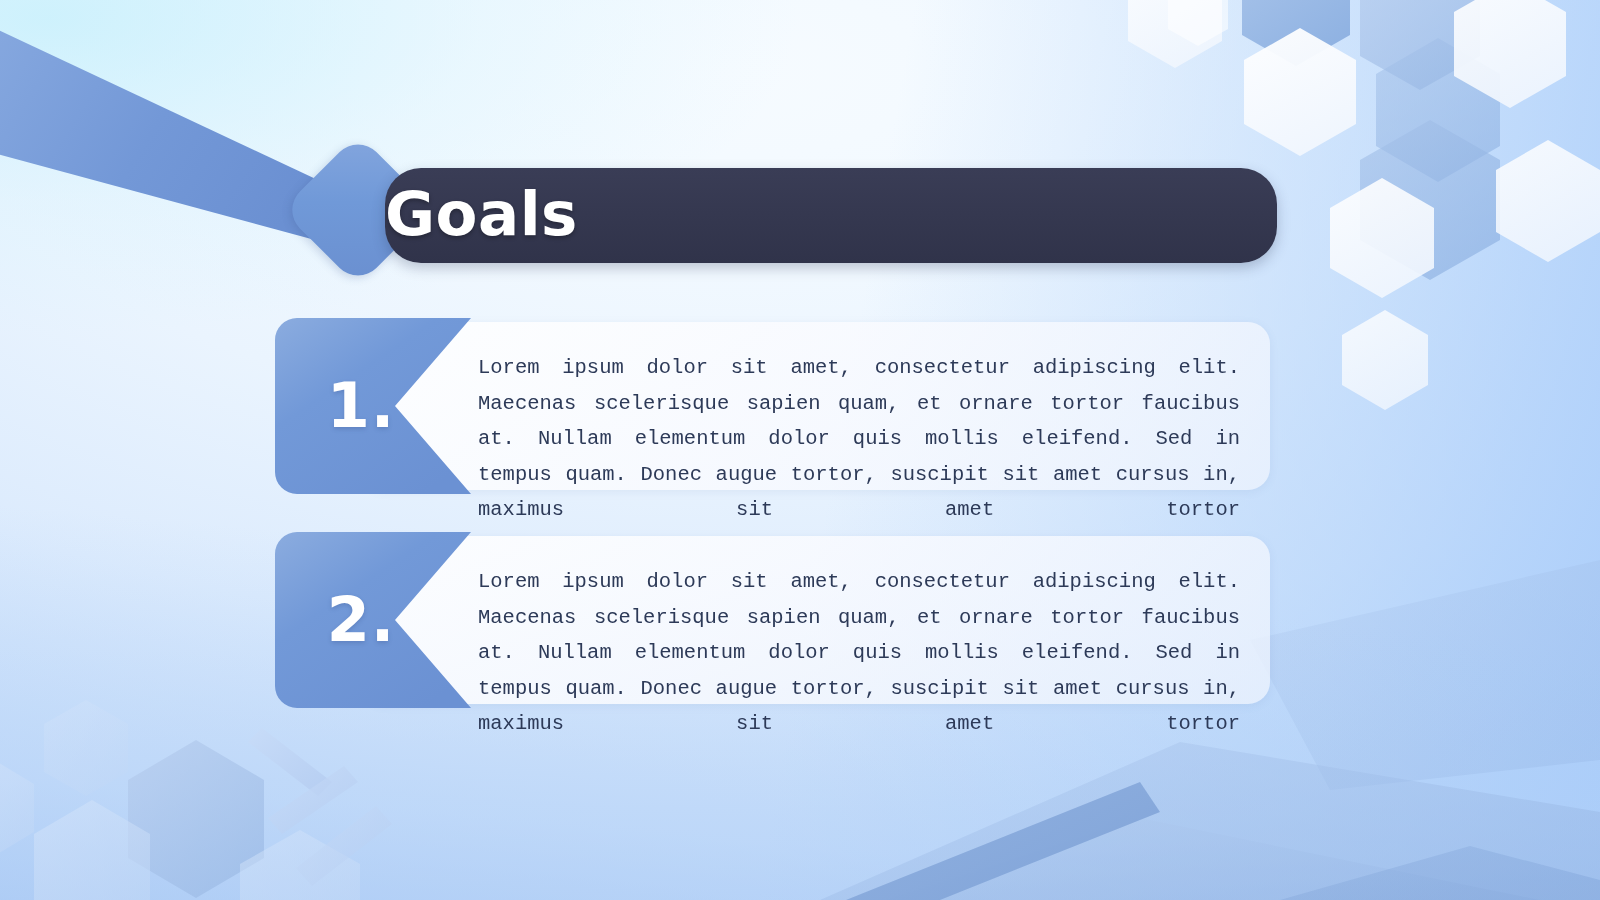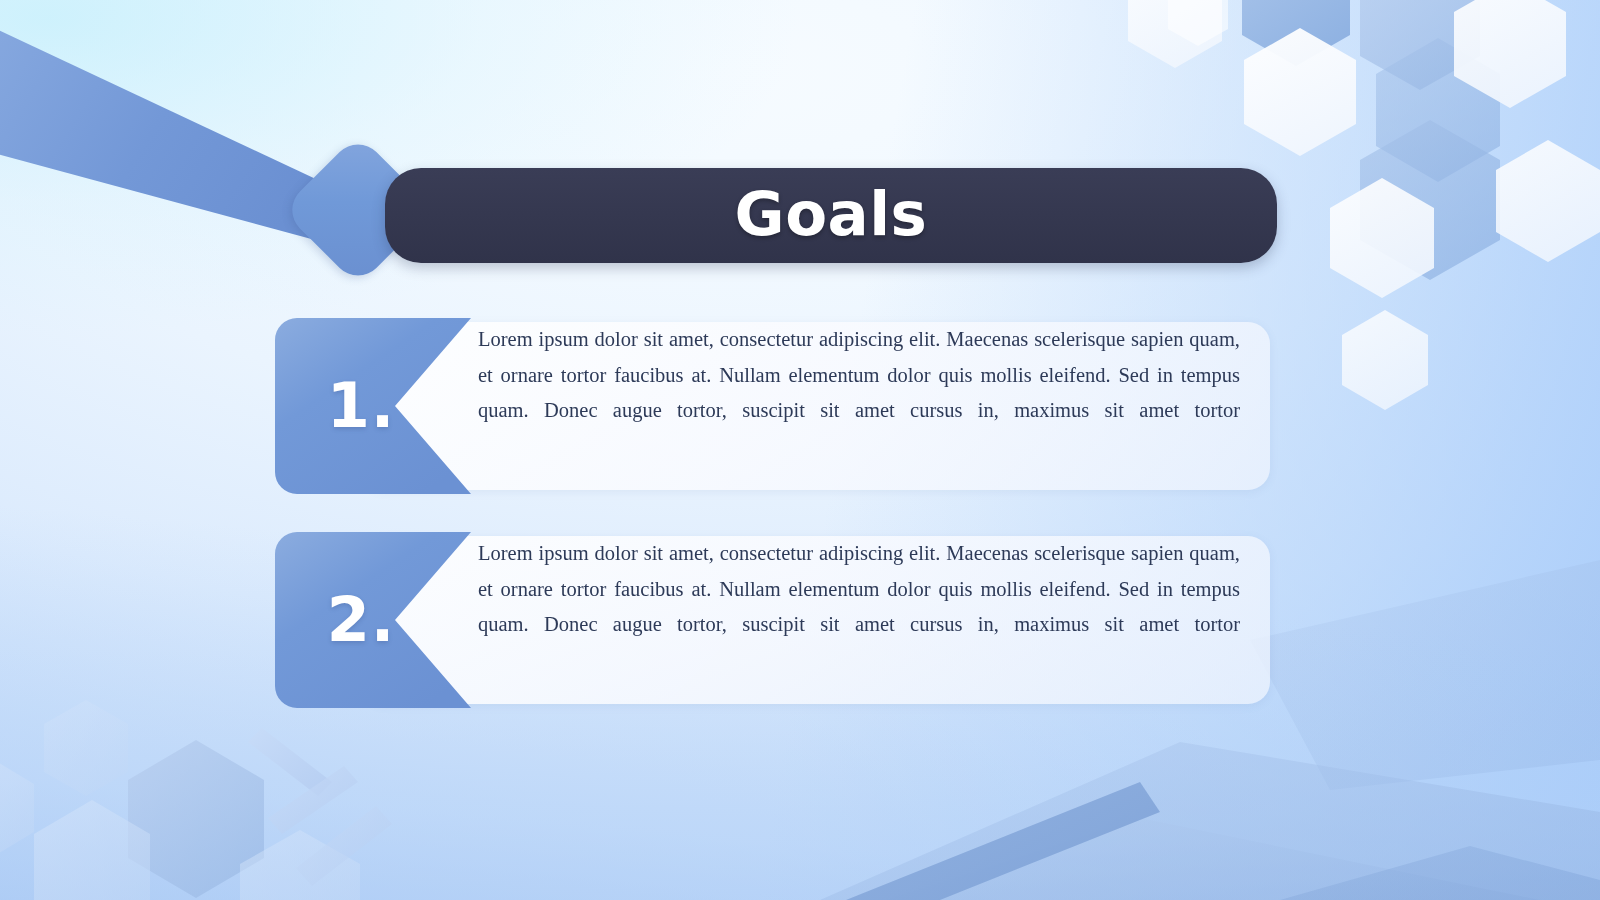--- a/index.html
+++ b/index.html
@@ -59,21 +59,20 @@
     position: absolute;
     left: 385px;
     top: 168px;
     width: 892px;
     height: 95px;
     border-radius: 36px;
     background: linear-gradient(180deg, #3a3d56 0%, #353850 48%, #30334a 100%);
     box-shadow: 0 5px 13px rgba(40,50,85,0.26);
     display: flex;
     align-items: center;
-    justify-content: center;
   }
   #title-text {
     color: #ffffff;
     font-family: "DejaVu Sans", sans-serif;
     font-weight: bold;
     font-size: 61px;
     letter-spacing: 0.5px;
     line-height: 1;
     text-shadow: 0 2px 4px rgba(0,0,0,0.30);
     padding-bottom: 4px;
@@ -135,24 +134,24 @@
     line-height: 1;
     letter-spacing: 1px;
     text-shadow: 0 2px 4px rgba(55,80,135,0.28);
     padding-left: 22px;
     box-sizing: border-box;
   }
 
   .goal-text {
     position: absolute;
     left: 203px;
-    top: 4px;
+    top: 32px;
     width: 762px;
     color: #2d3a58;
-    font-family: Liberation Serif, serif;
+    font-family: Liberation Mono, monospace;
     font-size: 20.5px;
     line-height: 35.5px;
     text-align: justify;
     text-justify: inter-word;
   }
   .goal-text::after {
     content: "";
     display: inline-block;
     width: 100%;
   }

